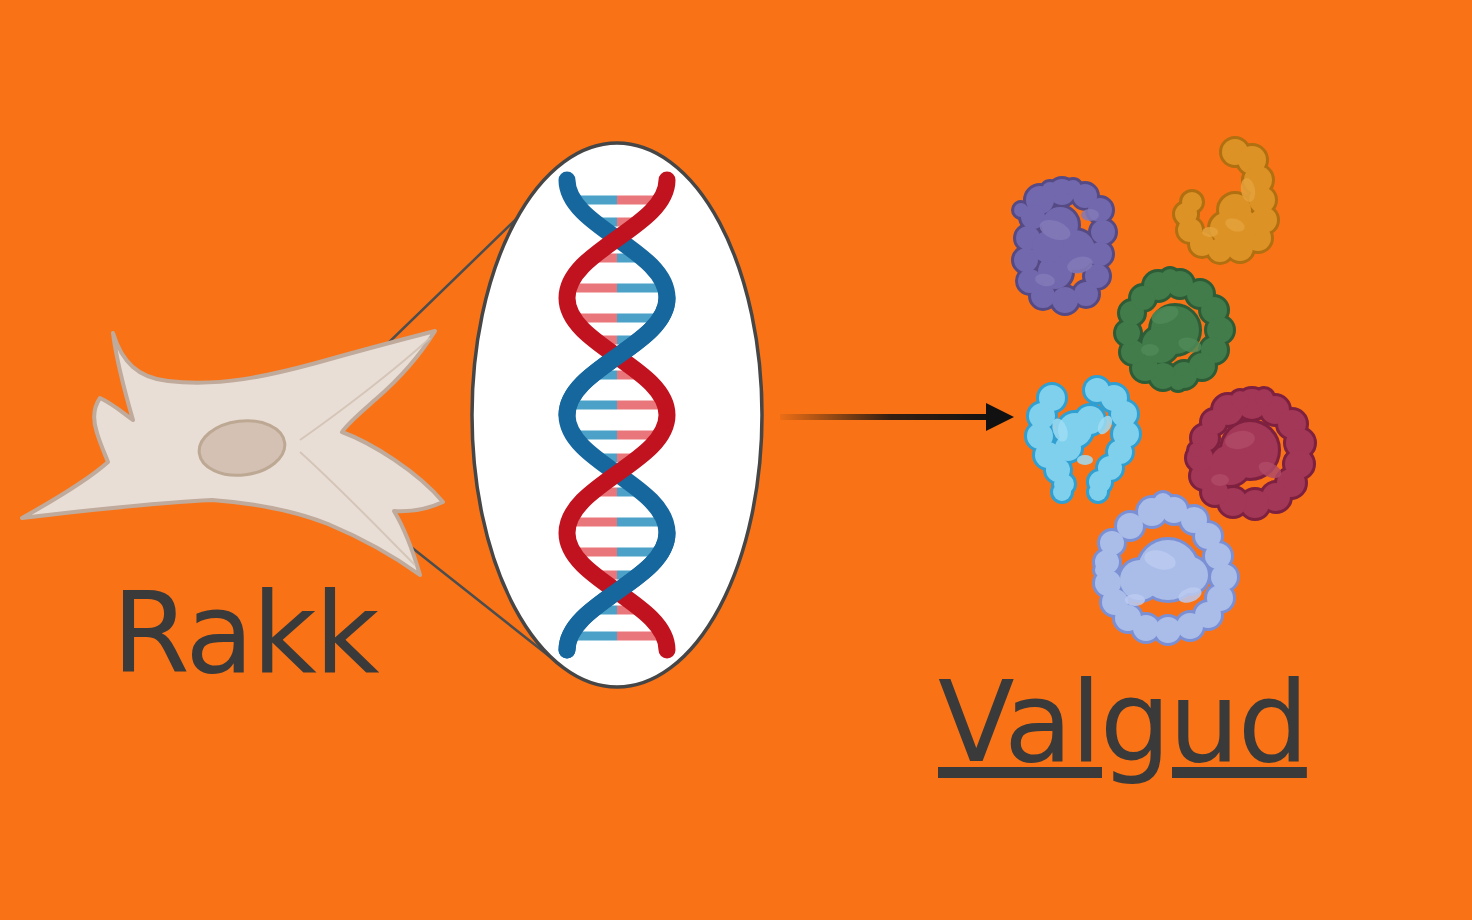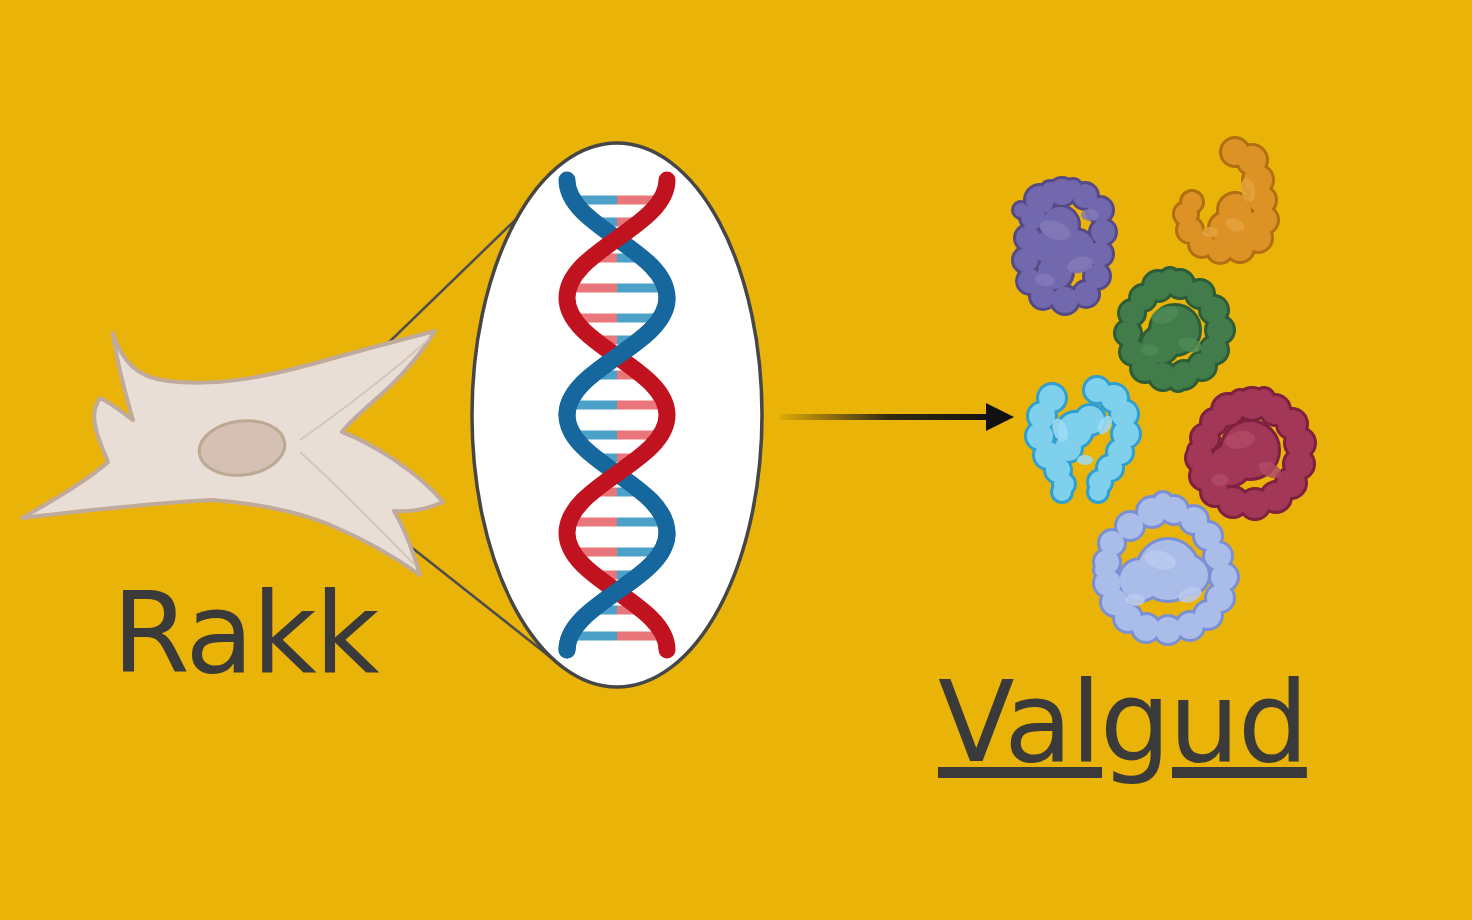--- a/index.html
+++ b/index.html
@@ -1,16 +1,16 @@
 <!DOCTYPE html>
 <html><head>
 <meta charset="utf-8">
 <style>
   html,body{margin:0;padding:0;background:#ffffff;}
-  .canvas{position:relative;width:1472px;height:920px;background:#eab308;overflow:hidden;
+  .canvas{position:relative;width:1472px;height:920px;background:#f97316;overflow:hidden;
           font-family:"DejaVu Sans","Liberation Sans",sans-serif;}
   .fig{position:absolute;inset:0;}
   .lbl{position:absolute;color:#3a3a3a;font-size:112px;line-height:1;letter-spacing:-2px;white-space:nowrap;}
   .lbl-cell{left:112px;top:577px;}
   .lbl-dna{left:483px;top:714px;}
   .lbl-proteins{left:938px;top:666px;text-decoration:underline;}
 </style>
 </head>
 <body>
 

